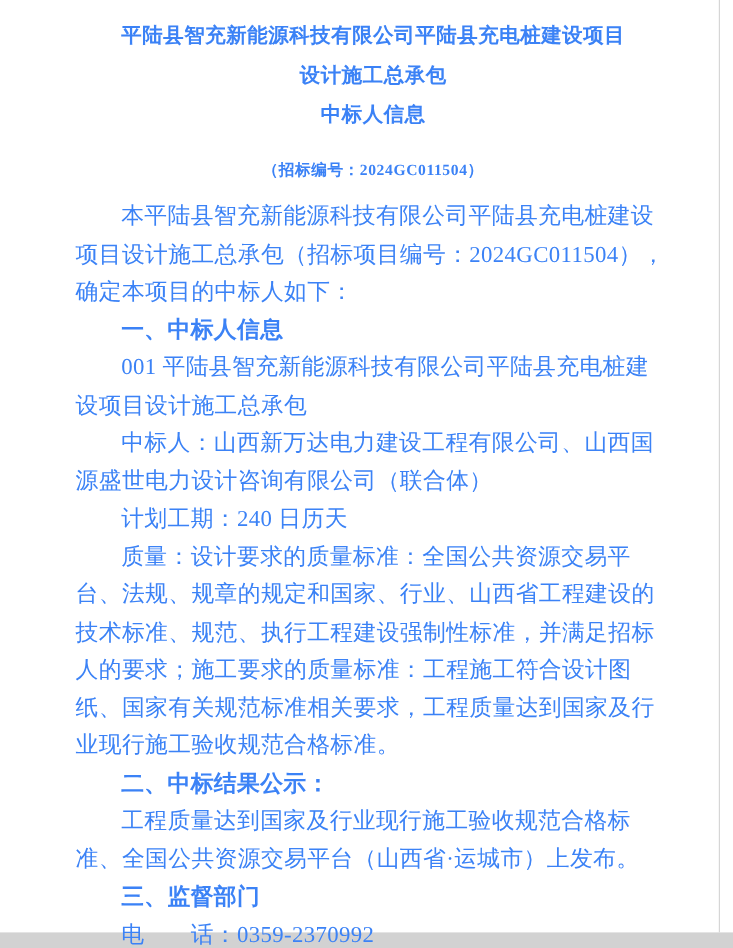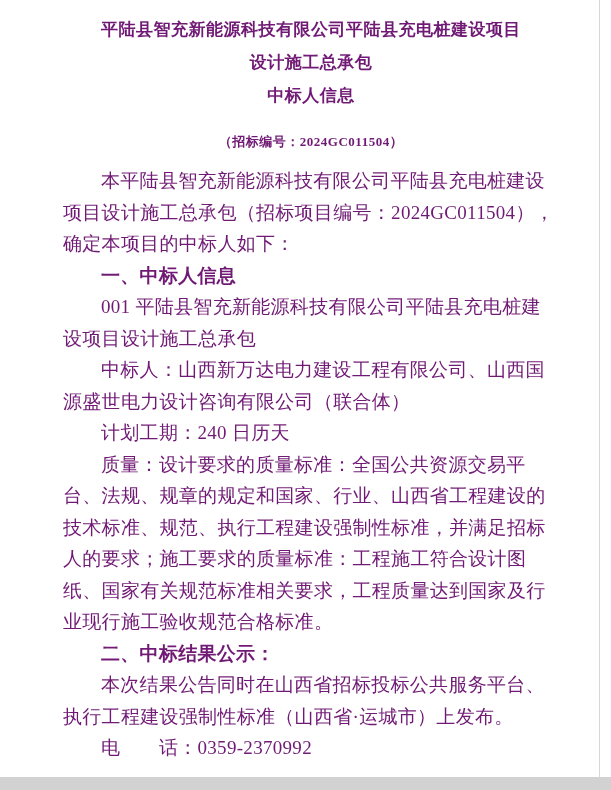--- a/index.html
+++ b/index.html
@@ -57,39 +57,40 @@
     white-space: pre-wrap;
     word-break: break-all;
     letter-spacing: 0.3px;
   }
   .heading { font-weight: bold; }
 </style>
 </head>
 <body>
 
 <div class="screen" style="background: rgb(210, 210, 210);">
-  <div class="page" style="color: #701a75; background: rgb(255, 255, 255);">
+  <div class="page" style="color: #3b82f6; background: rgb(255, 255, 255);">
 
     <div class="title-block">
       <div class="title-line">平陆县智充新能源科技有限公司平陆县充电桩建设项目</div>
       <div class="title-line">设计施工总承包</div>
       <div class="title-line">中标人信息</div>
       <div class="bid-number">（招标编号：2024GC011504）</div>
     </div>
 
     <div class="doc-body">
       <p class="para">本平陆县智充新能源科技有限公司平陆县充电桩建设项目设计施工总承包（招标项目编号：2024GC011504），确定本项目的中标人如下：</p>
 
       <p class="para heading">一、中标人信息</p>
       <p class="para">001 平陆县智充新能源科技有限公司平陆县充电桩建设项目设计施工总承包</p>
       <p class="para">中标人：山西新万达电力建设工程有限公司、山西国源盛世电力设计咨询有限公司（联合体）</p>
       <p class="para">计划工期：240 日历天</p>
       <p class="para">质量：设计要求的质量标准：全国公共资源交易平台、法规、规章的规定和国家、行业、山西省工程建设的技术标准、规范、执行工程建设强制性标准，并满足招标人的要求；施工要求的质量标准：工程施工符合设计图纸、国家有关规范标准相关要求，工程质量达到国家及行业现行施工验收规范合格标准。</p>
 
       <p class="para heading">二、中标结果公示：</p>
-      <p class="para">本次结果公告同时在山西省招标投标公共服务平台、执行工程建设强制性标准（山西省·运城市）上发布。</p>
+      <p class="para">工程质量达到国家及行业现行施工验收规范合格标准、全国公共资源交易平台（山西省·运城市）上发布。</p>
 
+      <p class="para heading">三、监督部门</p>
       <p class="para">电　　话：0359-2370992</p>
     </div>
 
     <div class="edge-line" style="background: rgb(214, 214, 214);"></div>
   </div>
 </div>
 
 </body></html>

